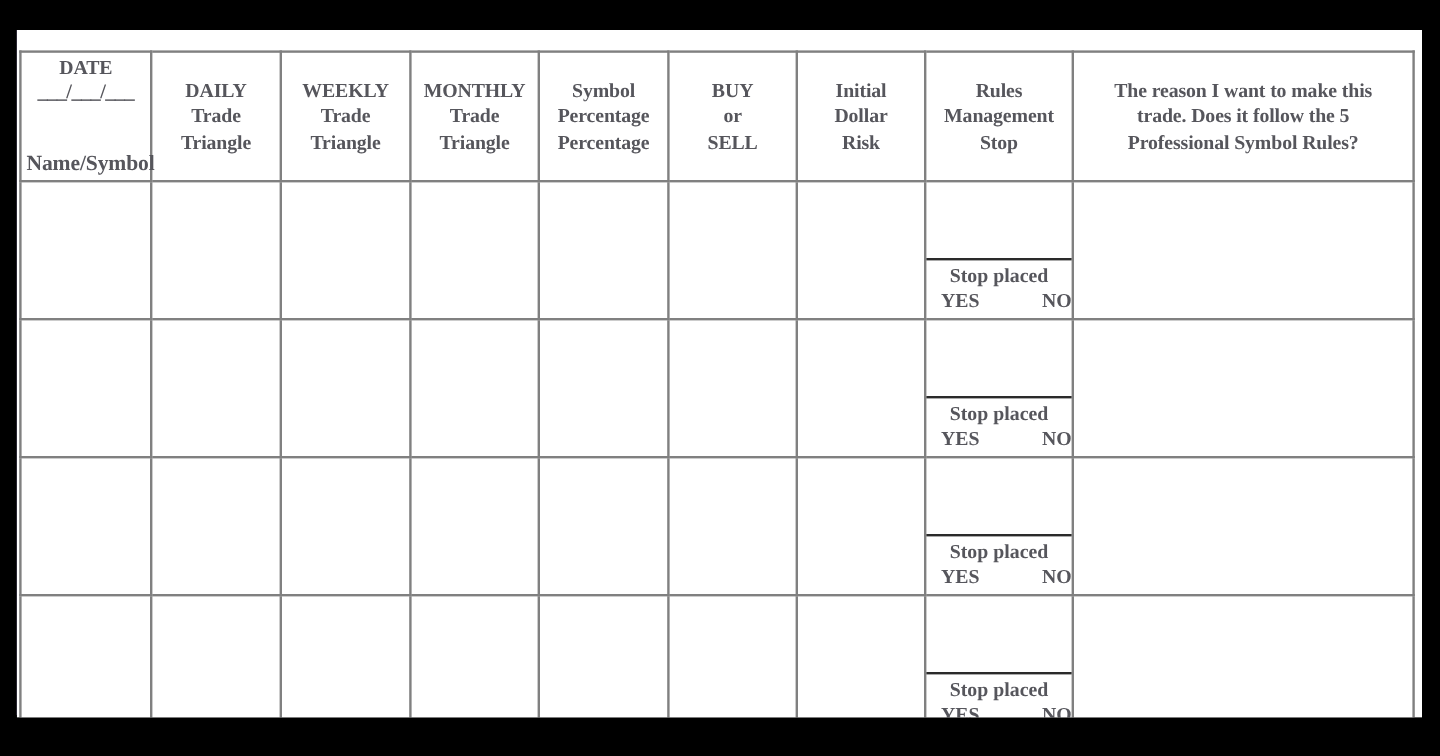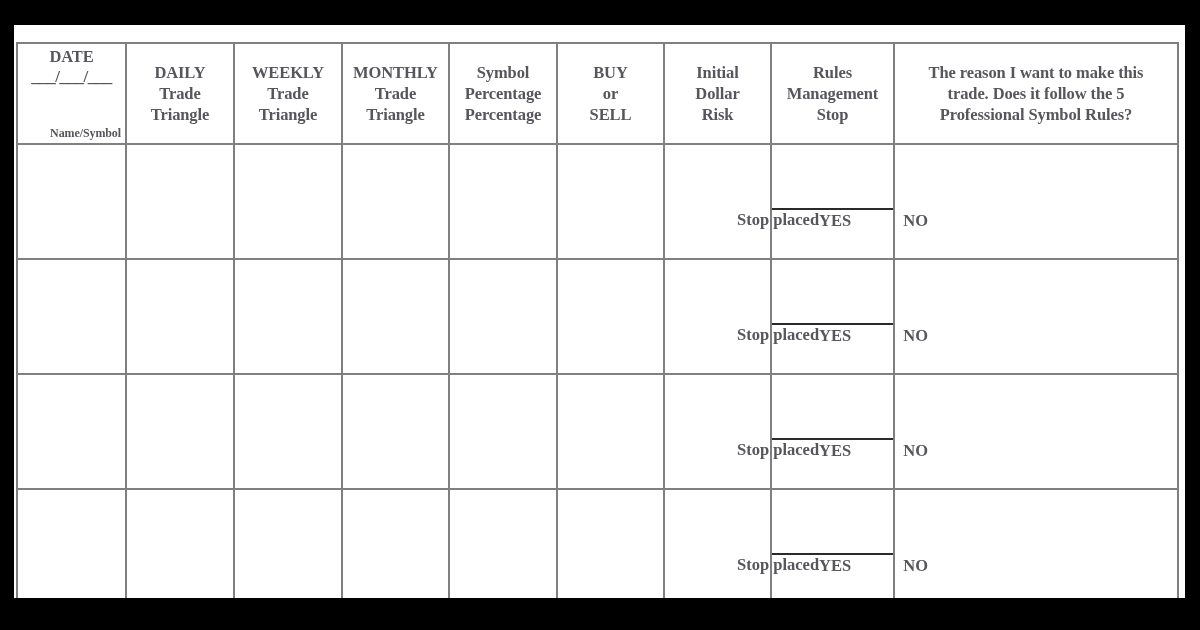--- a/index.html
+++ b/index.html
@@ -86,22 +86,22 @@
     text-align: center;
     font-size: 17px;
     font-weight: bold;
     color: #56565c;
     line-height: 1.12;
     letter-spacing: -0.5px;
     white-space: nowrap;
   }
   .date-sym {
     display: block;
-    text-align: right;
-    font-size: 12px;
+    text-align: center;
+    font-size: 18px;
     font-weight: bold;
     color: #56565c;
     line-height: 1.18;
     white-space: nowrap;
     margin-top: 40px;
   }
 
   
   .th-reason {
     font-size: 16.5px !important;
@@ -125,20 +125,21 @@
     flex-direction: column;
     height: 113px;
   }
   .mm-top {
     flex: 1 1 auto;
     border-bottom: 2px solid #2a2a2a;
   }
   .mm-bottom {
     flex: 0 0 46px;
     display: flex;
+    flex-direction: column;
     justify-content: center;
     padding-bottom: 2px;
   }
   .mm-label {
     display: block;
     text-align: center;
     font-size: 16.5px;
     font-weight: bold;
     color: #56565c;
     line-height: 1.18;

